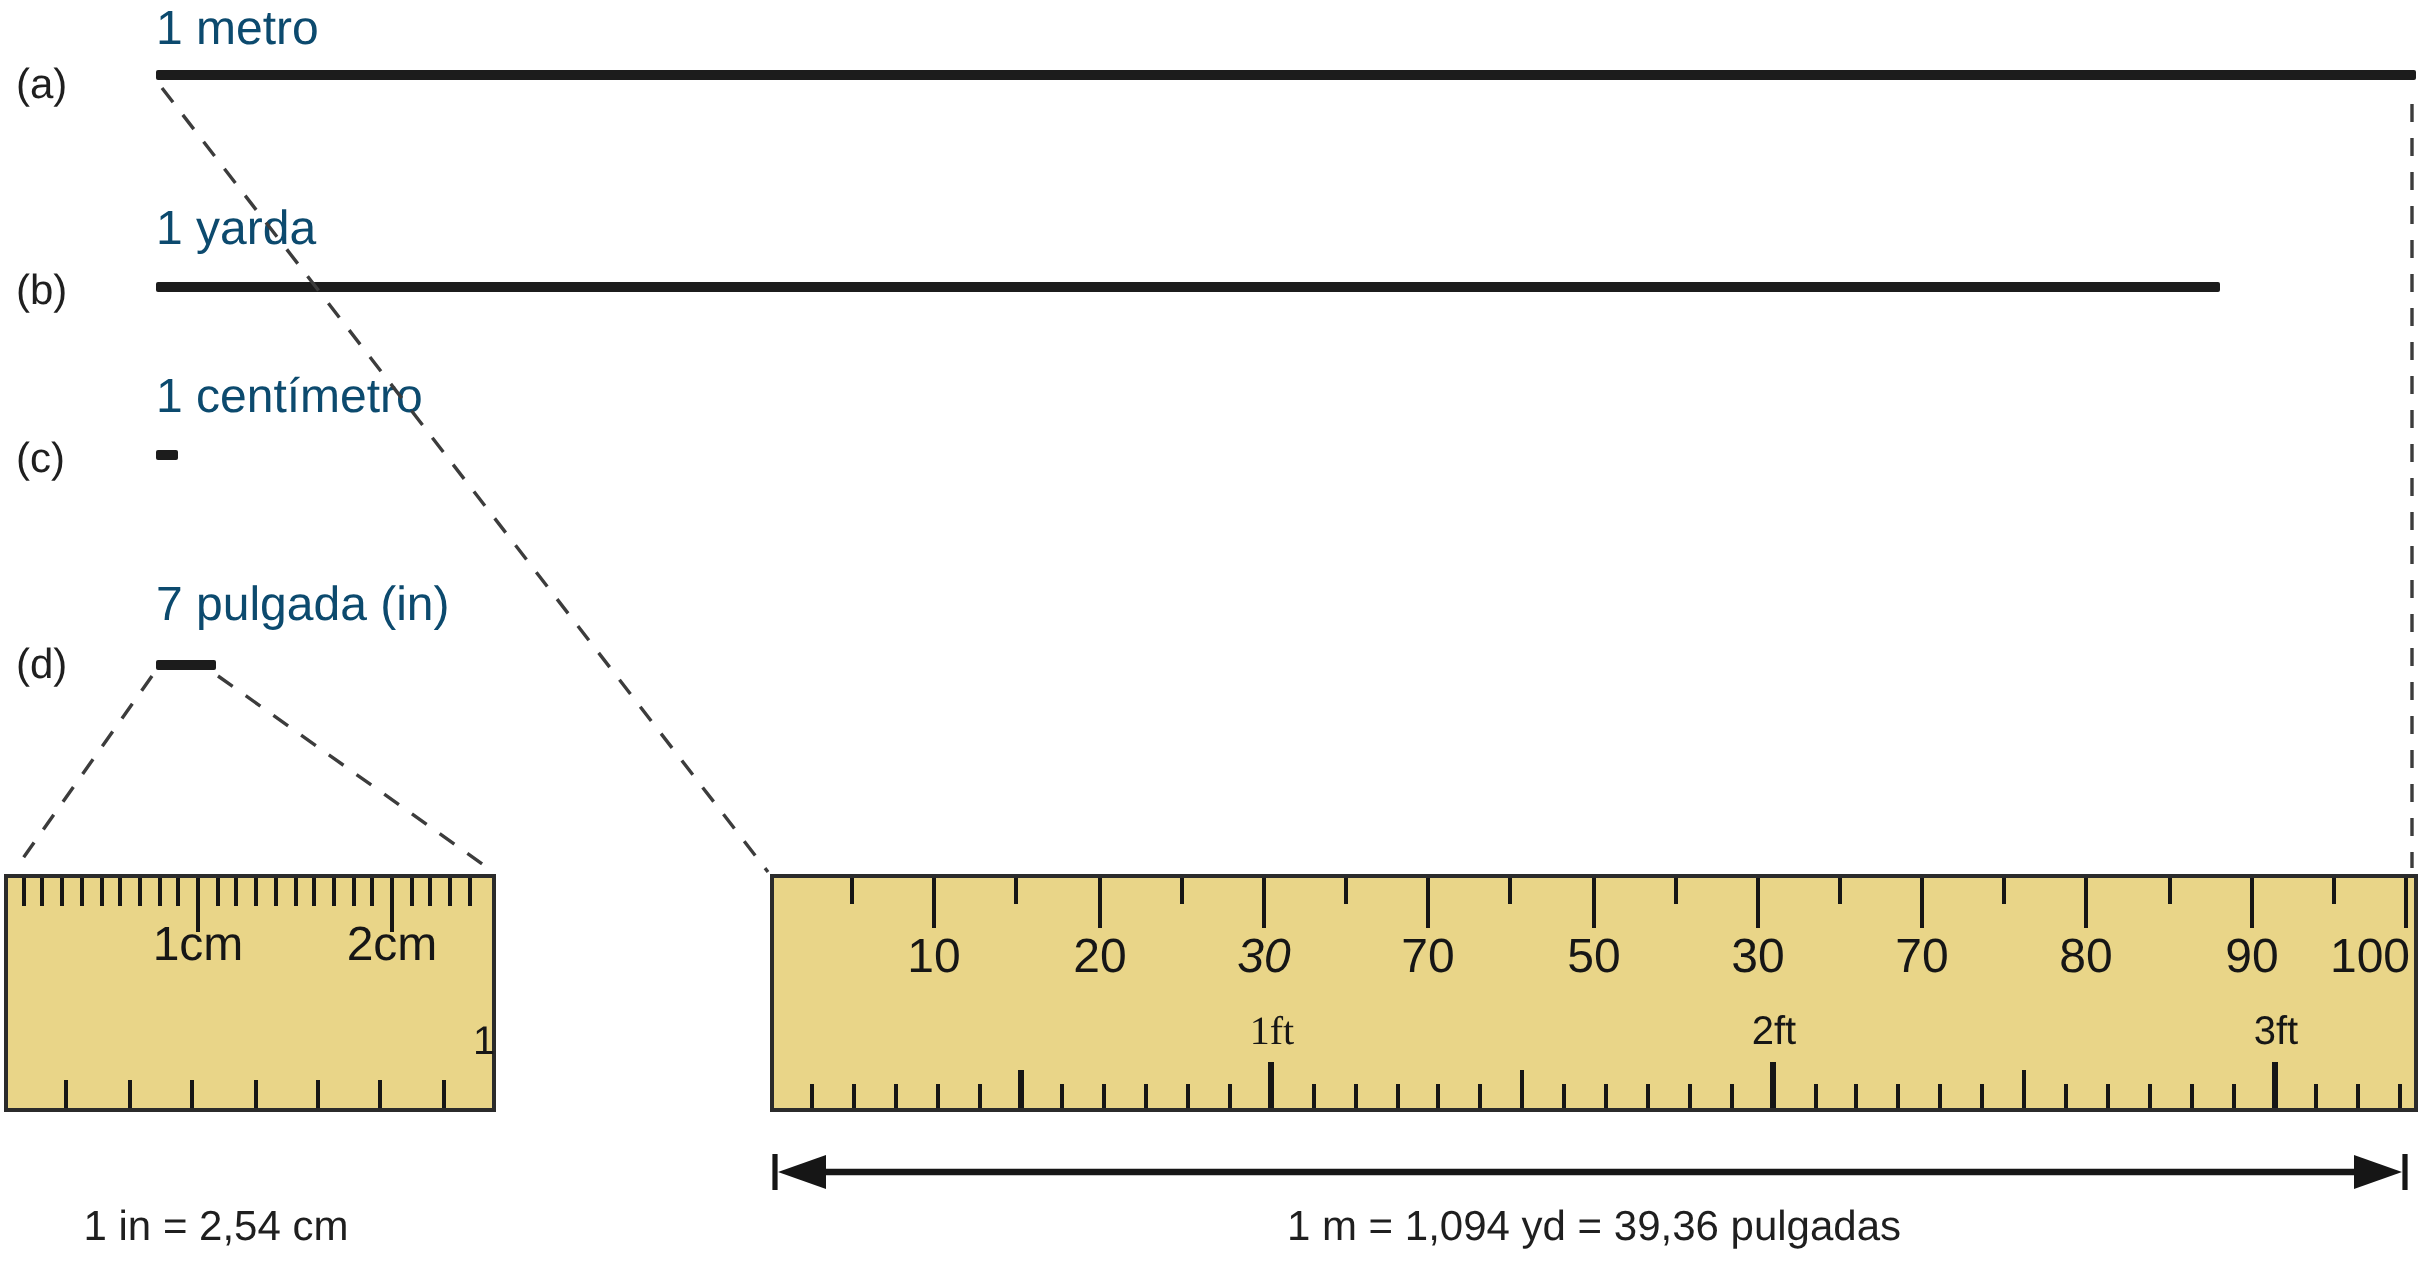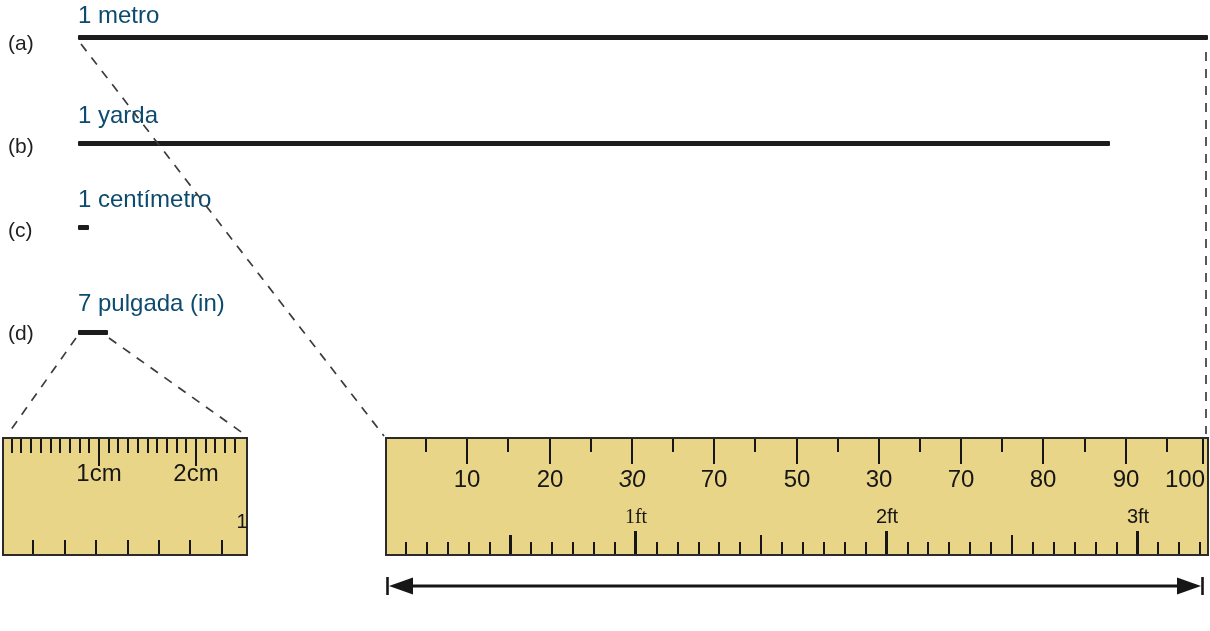--- a/index.html
+++ b/index.html
@@ -162,15 +162,17 @@
       <div class="rlabel" style="left: 452px; width: 80px; top: 27px; font-size: 24px; line-height: 26px;">30</div>
       <div class="rlabel" style="left: 534px; width: 80px; top: 27px; font-size: 24px; line-height: 26px; text-align: center;">70</div>
       <div class="rlabel" style="left: 616px; width: 80px; top: 27px; font-size: 24px; line-height: 26px;">80</div>
       <div class="rlabel" style="left: 699px; width: 80px; top: 27px; font-size: 24px; line-height: 26px;">90</div>
       <div class="rlabel" style="left: 758px; width: 80px; top: 27px; font-size: 24px; line-height: 26px;">100</div>
       <div class="rlabel" style="left: 209px; width: 80px; top: 66px; font-size: 20px; line-height: 22px; font-family: Liberation Serif, serif;">1ft</div>
       <div class="rlabel" style="left: 460px; width: 80px; top: 66px; font-size: 20px; line-height: 22px;">2ft</div>
       <div class="rlabel" style="left: 711px; width: 80px; top: 66px; font-size: 20px; line-height: 22px;">3ft</div>
     </div>
 
+  <div id="eq-inch" class="eq">1 in = 2,54 cm</div>
 
+  <div id="eq-meter" class="eq">1 m = 1,094 yd = 39,36 pulgadas</div>
 
 </div>
 
 </body></html>

